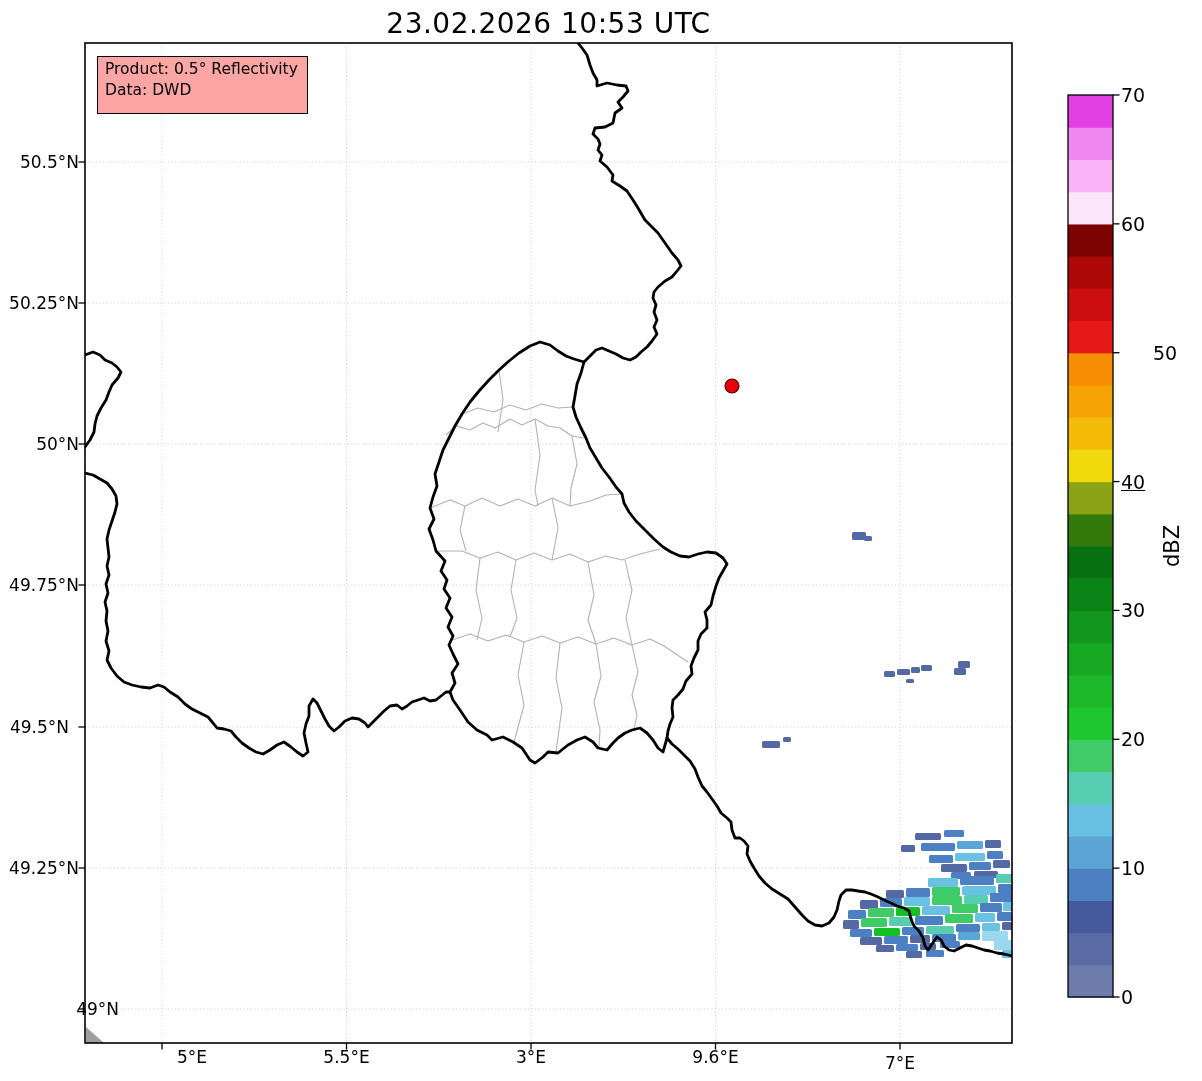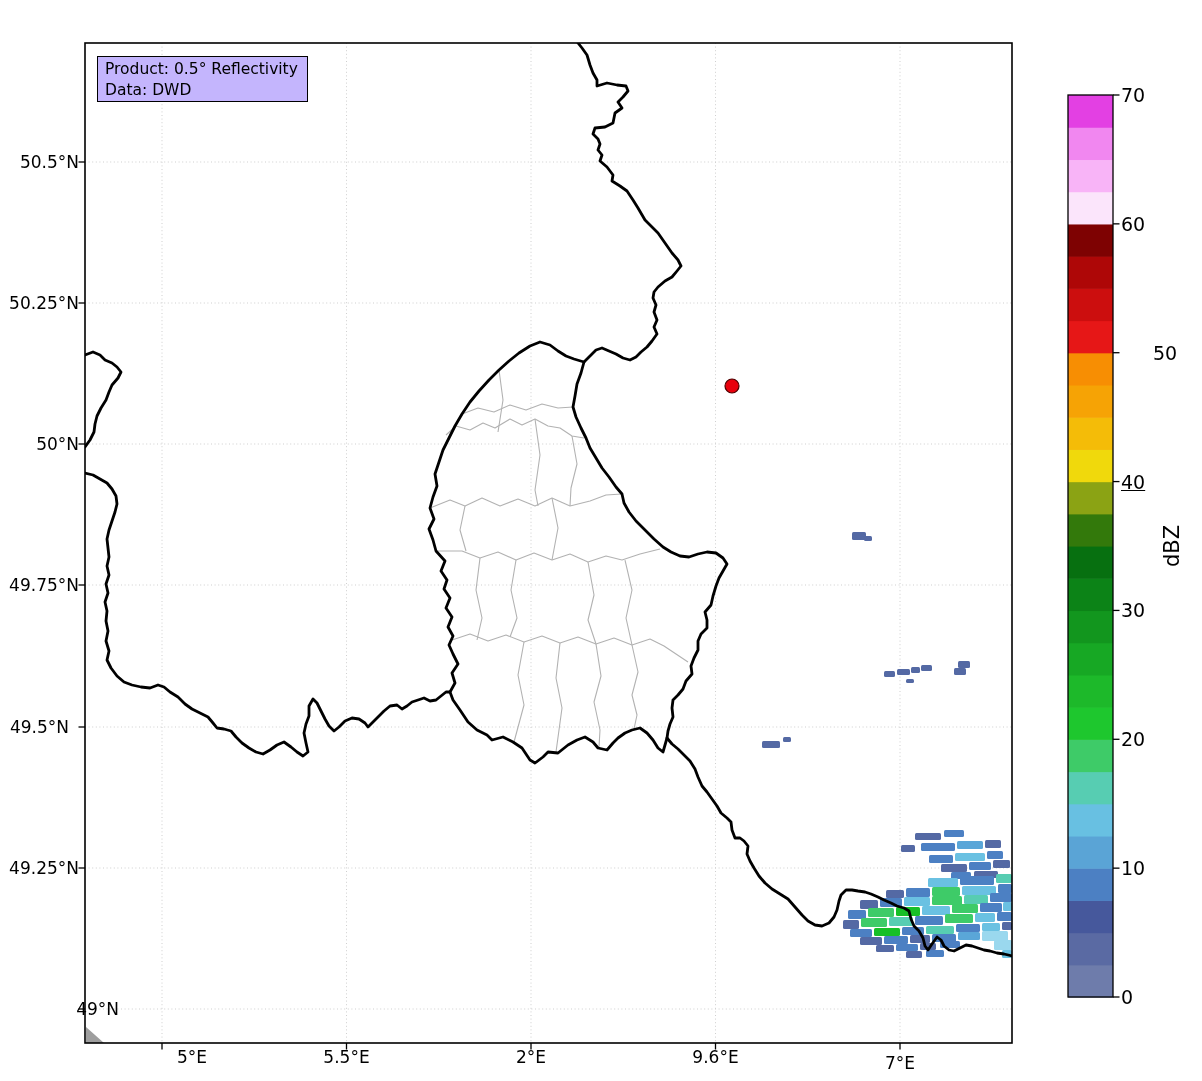--- a/index.html
+++ b/index.html
@@ -1,22 +1,22 @@
 <!DOCTYPE html>
 <html><head>
 <meta charset="utf-8">
 <style>
   html,body{margin:0;padding:0;background:#fff}
   #fig{position:relative;width:1202px;height:1081px;background:#fff;overflow:hidden;
        font-family:"DejaVu Sans","Liberation Sans",sans-serif;color:#000}
   #plot{position:absolute;left:0;top:0}
   .title{position:absolute;left:85px;top:7px;width:927px;text-align:center;
          font-size:28px;letter-spacing:0.5px}
-  #infobox{position:absolute;left:97px;top:56px;border:1.4px solid #000;background:#c4b5fd;
-           padding:2px 9px 0 7px;font-size:15.5px;line-height:1.34;z-index:5}
+  #infobox{position:absolute;left:97px;top:56px;border:1.4px solid #000;background:#fca5a5;
+           padding:2px 9px 12px 7px;font-size:15.5px;line-height:1.34;z-index:5}
   .ylab{position:absolute;left:0;width:79px;text-align:right;font-size:17px;
         height:20px;line-height:20px}
   .xlab{position:absolute;top:1047px;width:90px;margin-left:-45px;text-align:center;font-size:17px}
   .cblab{position:absolute;left:1121px;height:26px;line-height:26px;font-size:19px;text-align:left}
   #dbz{position:absolute;left:1172px;top:546px;font-size:21px;white-space:nowrap;
        transform:translate(-50%,-50%) rotate(-90deg)}
 </style>
 </head>
 <body>
 
@@ -184,20 +184,21 @@
       <rect x="1068" y="95" width="45" height="902" fill="none" stroke="#000" stroke-width="1.3"></rect>
       <line x1="1113" y1="997" x2="1119.5" y2="997" stroke="#000" stroke-width="1.3"></line>
       <line x1="1113" y1="868.1428571428571" x2="1119.5" y2="868.1428571428571" stroke="#000" stroke-width="1.3"></line>
       <line x1="1113" y1="739.2857142857142" x2="1119.5" y2="739.2857142857142" stroke="#000" stroke-width="1.3"></line>
       <line x1="1113" y1="610.4285714285714" x2="1119.5" y2="610.4285714285714" stroke="#000" stroke-width="1.3"></line>
       <line x1="1113" y1="481.57142857142856" x2="1119.5" y2="481.57142857142856" stroke="#000" stroke-width="1.3"></line>
       <line x1="1113" y1="352.71428571428567" x2="1119.5" y2="352.71428571428567" stroke="#000" stroke-width="1.3"></line>
       <line x1="1113" y1="223.8571428571429" x2="1119.5" y2="223.8571428571429" stroke="#000" stroke-width="1.3"></line>
       <line x1="1113" y1="95" x2="1119.5" y2="95" stroke="#000" stroke-width="1.3"></line>
     </svg>
+  <div class="title">23.02.2026 10:53 UTC</div>
   <div id="infobox">
     <div>Product: 0.5° Reflectivity</div>
     <div>Data: DWD</div>
   </div>
   <div id="labels">
       <div class="cblab" style="top: 984px;">0</div>
       <div class="cblab" style="top: 855.143px;">10</div>
       <div class="cblab" style="top: 726.286px;">20</div>
       <div class="cblab" style="top: 597.429px;">30</div>
       <div class="cblab" style="top: 468.571px; text-decoration: underline;">40</div>
@@ -206,18 +207,18 @@
       <div class="cblab" style="top: 82px;">70</div>
       <div class="ylab" style="top: 152px;">50.5°N</div>
       <div class="ylab" style="top: 293px;">50.25°N</div>
       <div class="ylab" style="top: 434px;">50°N</div>
       <div class="ylab" style="top: 575px;">49.75°N</div>
       <div class="ylab" style="top: 717px; text-align: center;">49.5°N</div>
       <div class="ylab" style="top: 858px;">49.25°N</div>
       <div class="ylab" style="top: 999px; padding-left: 40px;">49°N</div>
       <div class="xlab" style="left: 162px; text-align: right;">5°E</div>
       <div class="xlab" style="left: 346.5px;">5.5°E</div>
-      <div class="xlab" style="left: 531px;">2°E</div>
+      <div class="xlab" style="left: 531px;">3°E</div>
       <div class="xlab" style="left: 715.5px;">9.6°E</div>
       <div class="xlab" style="left: 900px; margin-top: 6px;">7°E</div>
     </div>
   <div id="dbz">dBZ</div>
 </div>
 
 </body></html>

